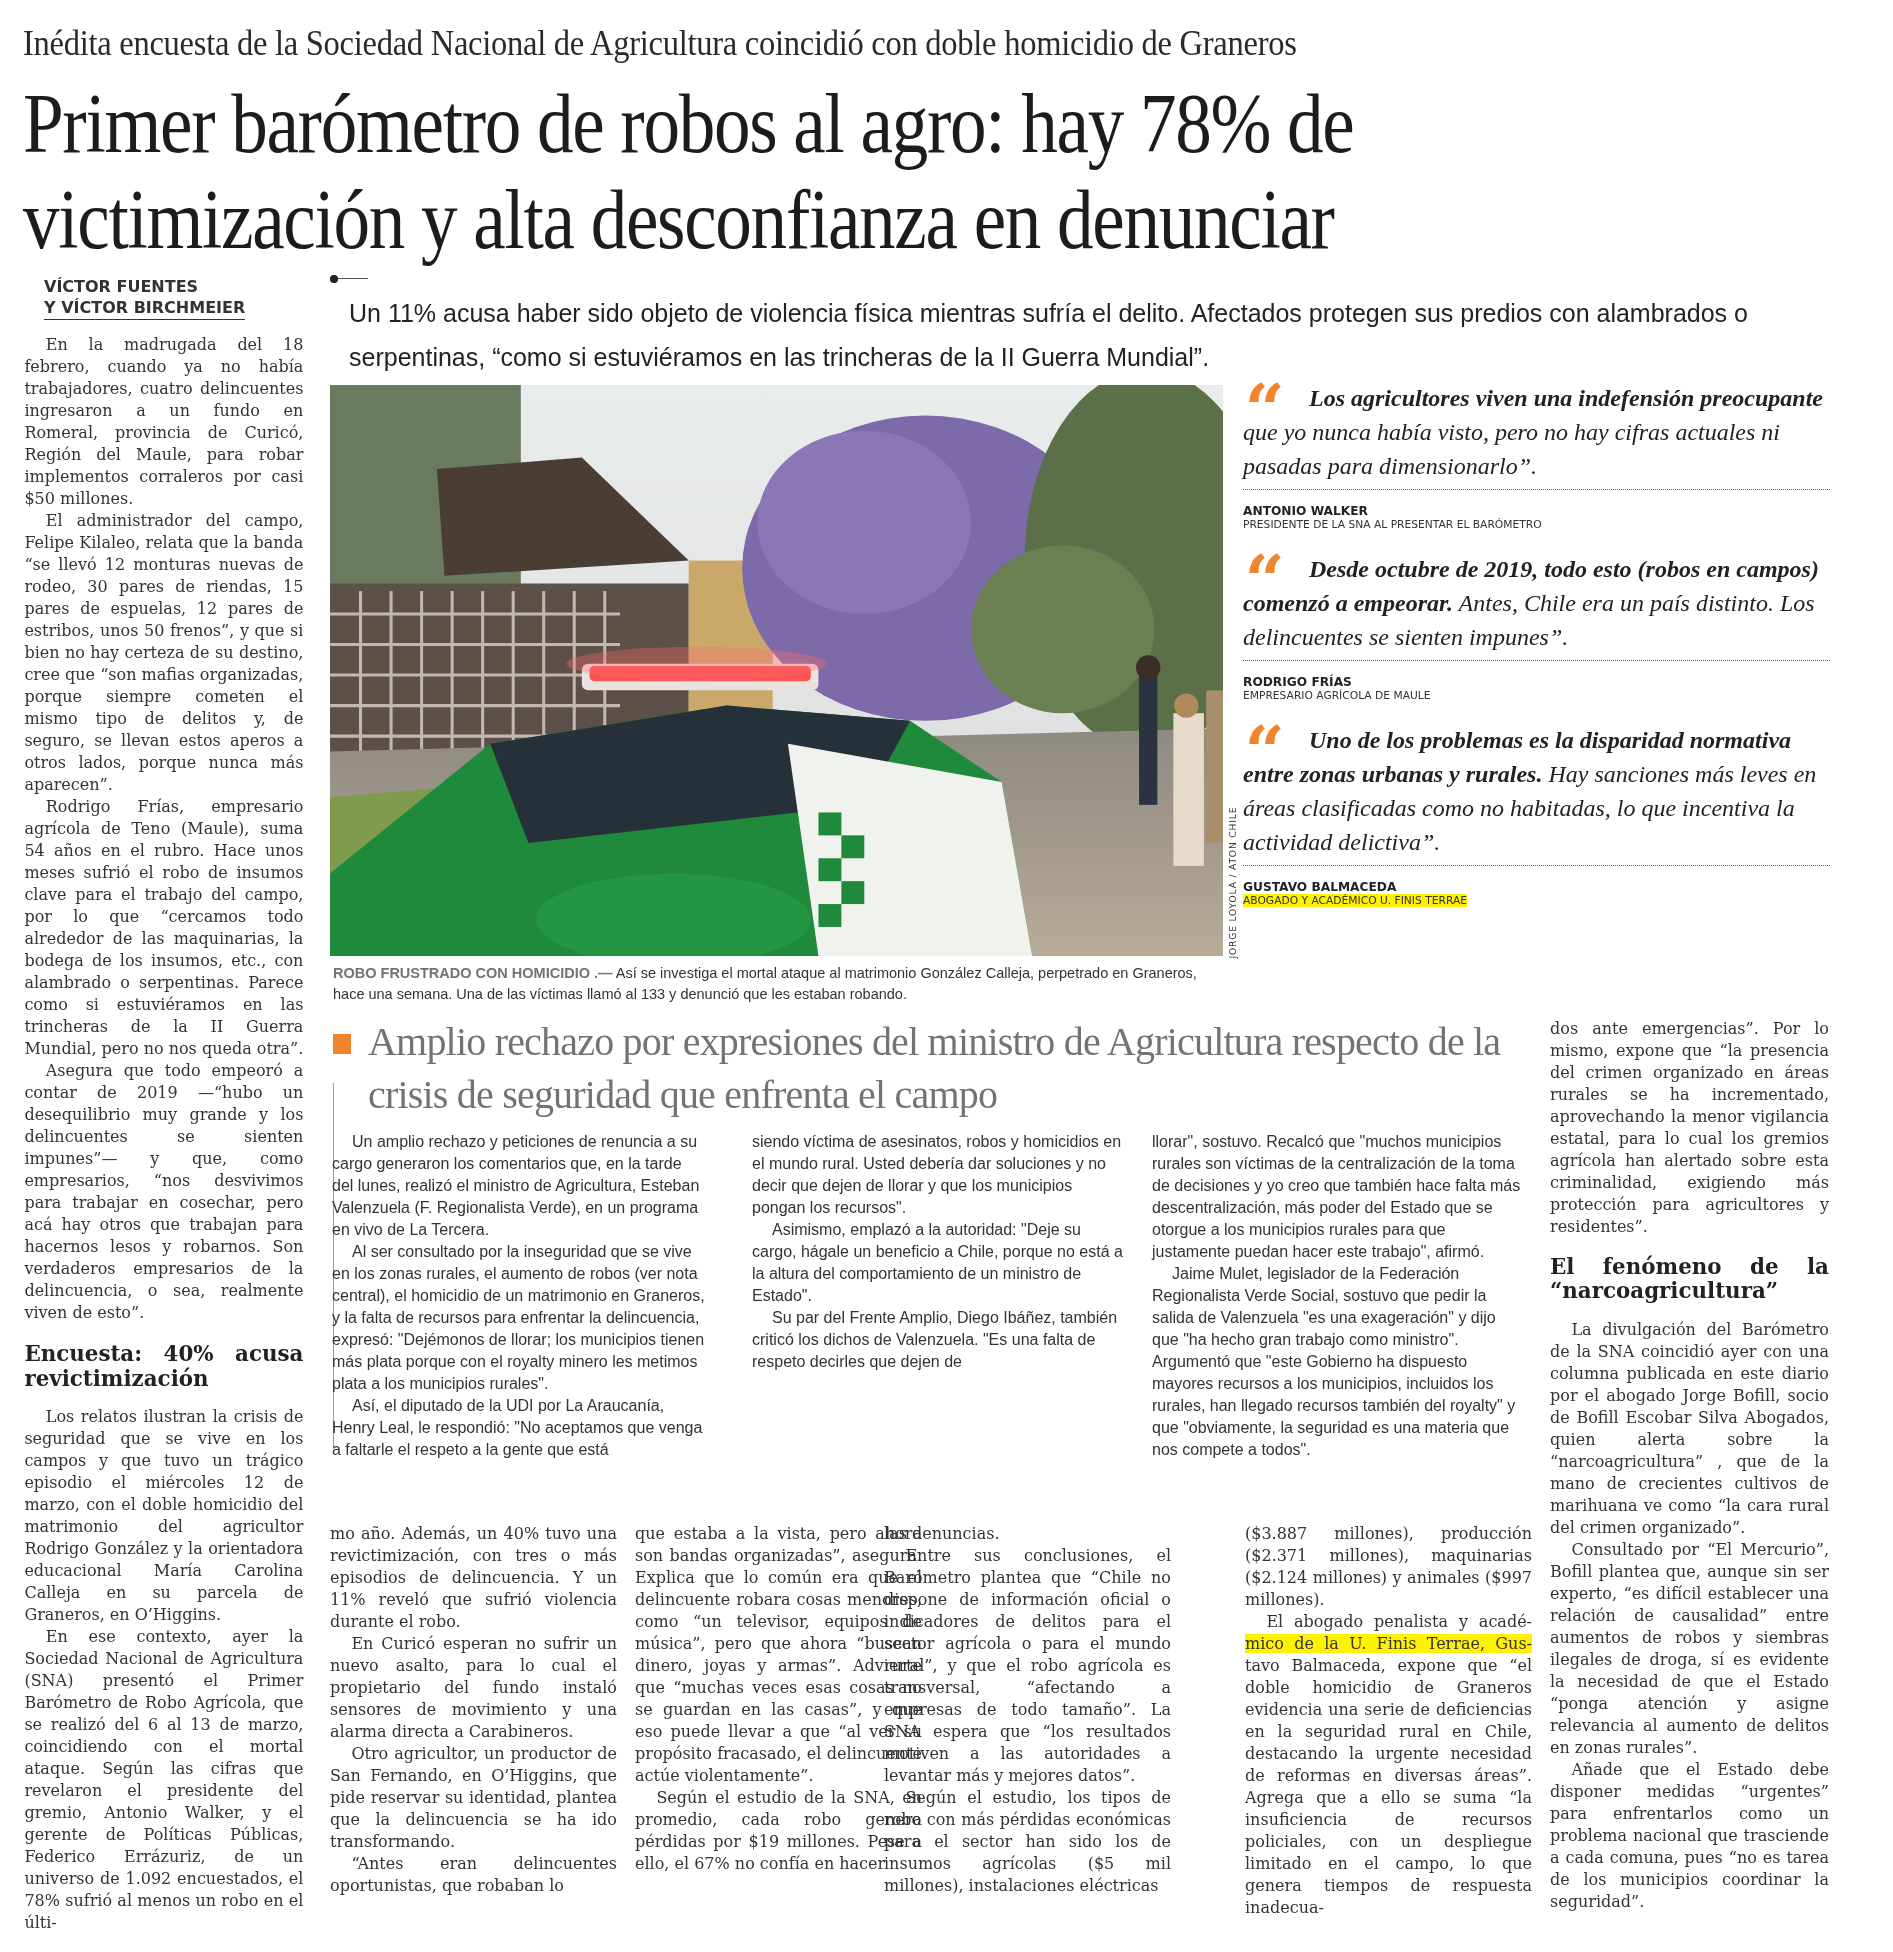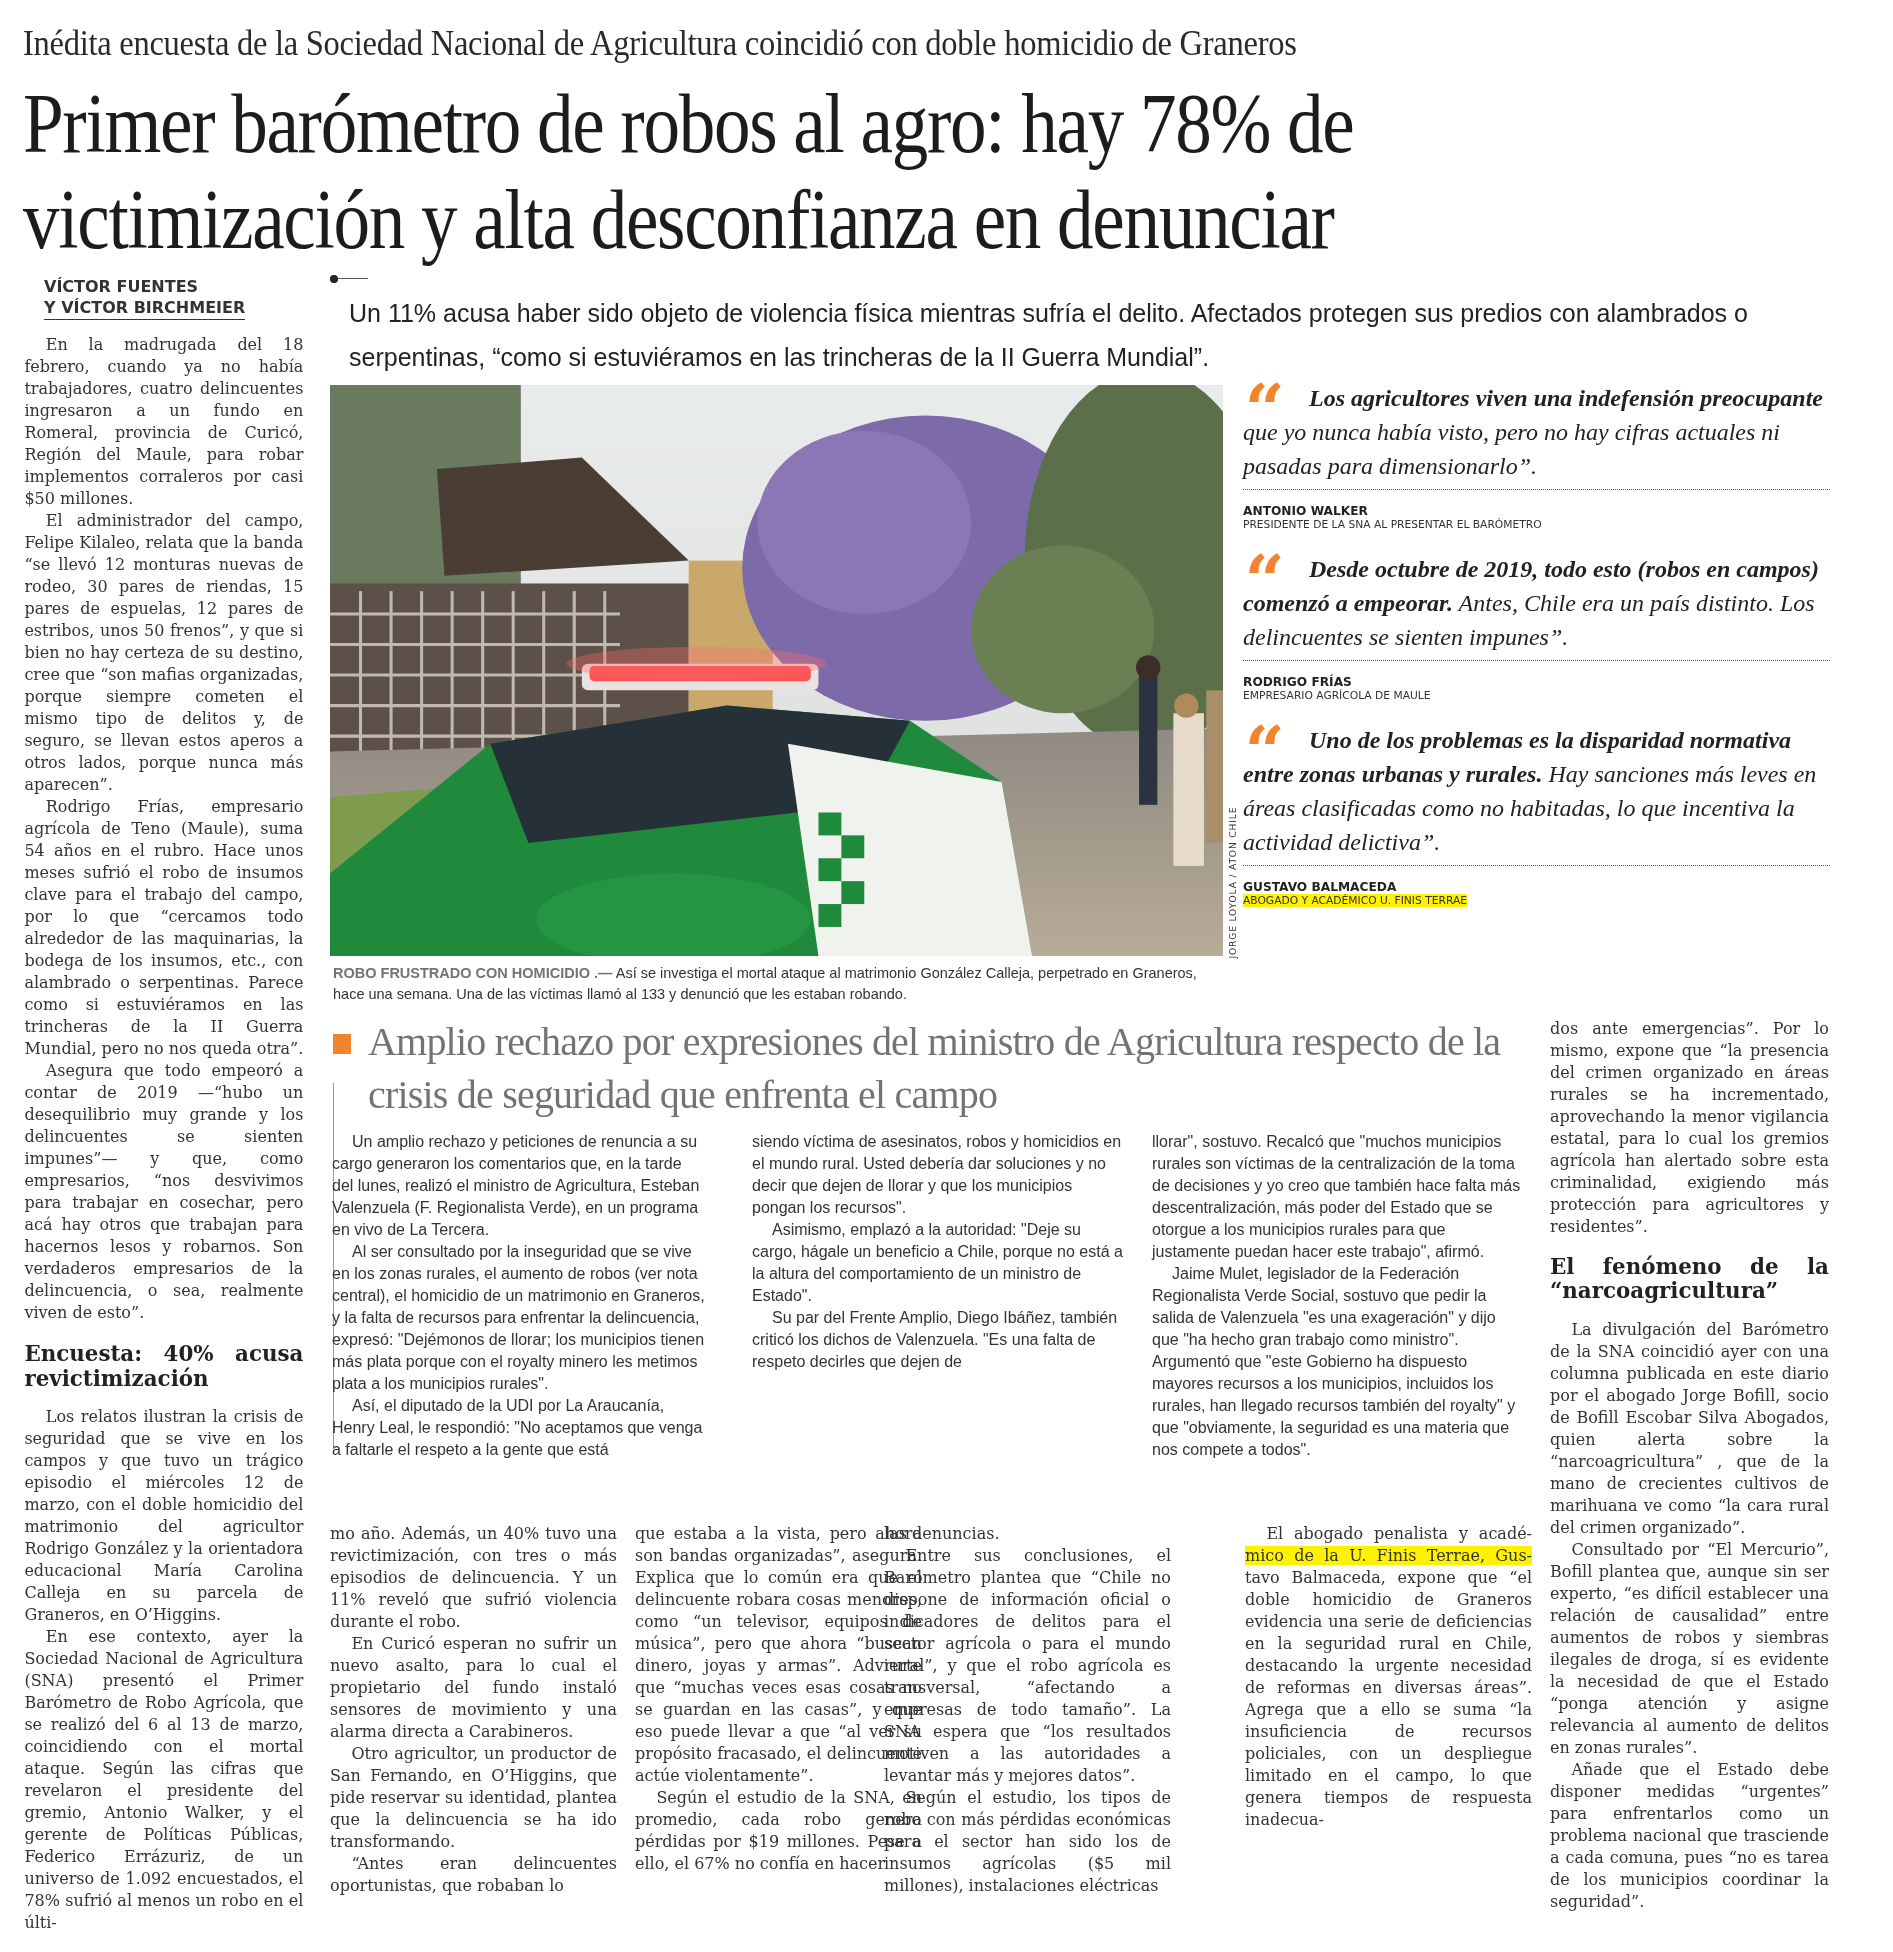--- a/index.html
+++ b/index.html
@@ -195,20 +195,21 @@
 <div class="abs col b2">
   <p class="noind">que estaba a la vista, pero ahora son bandas organizadas”, asegura. Explica que lo común era que el delincuente robara cosas menores, como “un televisor, equipos de música”, pero que ahora “buscan dinero, joyas y armas”. Advierte que “muchas veces esas cosas no se guardan en las casas”, y que eso puede llevar a que “al ver su propósito fracasado, el delincuente actúe violentamente”.</p>
   <p>Según el estudio de la SNA, en promedio, cada robo genera pérdidas por $19 millones. Pese a ello, el 67% no confía en hacer</p>
 </div>
 <div class="abs col b3">
   <p class="noind">las denuncias.</p>
   <p>Entre sus conclusiones, el Barómetro plantea que “Chile no dispone de información oficial o indicadores de delitos para el sector agrícola o para el mundo rural”, y que el robo agrícola es transversal, “afectando a empresas de todo tamaño”. La SNA espera que “los resultados motiven a las autoridades a levantar más y mejores datos”.</p>
   <p>Según el estudio, los tipos de robo con más pérdidas económicas para el sector han sido los de insumos agrícolas ($5 mil millones), instalaciones eléctricas</p>
 </div>
 <div class="abs col b4">
+  <p class="noind">($3.887 millones), producción ($2.371 millones), maquinarias ($2.124 millones) y animales ($997 millones).</p>
   <p><span>El abogado penalista y acadé-</span> <span class="hl">mico de la U. Finis Terrae, Gus-</span> <span>tavo Balmaceda, expone que “el doble homicidio de Graneros evidencia una serie de deficiencias en la seguridad rural en Chile, destacando la urgente necesidad de reformas en diversas áreas”. Agrega que a ello se suma “la insuficiencia de recursos policiales, con un despliegue limitado en el campo, lo que genera tiempos de respuesta inadecua-</span></p>
 </div>
 
 <div class="abs col r1">
   <p class="noind">dos ante emergencias”. Por lo mismo, expone que “la presencia del crimen organizado en áreas rurales se ha incrementado, aprovechando la menor vigilancia estatal, para lo cual los gremios agrícola han alertado sobre esta criminalidad, exigiendo más protección para agricultores y residentes”.</p>
   <div class="sub-h">El fenómeno de la “narcoagricultura”</div>
   <p>La divulgación del Barómetro de la SNA coincidió ayer con una columna publicada en este diario por el abogado Jorge Bofill, socio de Bofill Escobar Silva Abogados, quien alerta sobre la “narcoagricultura” , que de la mano de crecientes cultivos de marihuana ve como “la cara rural del crimen organizado”.</p>
   <p>Consultado por “El Mercurio”, Bofill plantea que, aunque sin ser experto, “es difícil establecer una relación de causalidad” entre aumentos de robos y siembras ilegales de droga, sí es evidente la necesidad de que el Estado “ponga atención y asigne relevancia al aumento de delitos en zonas rurales”.</p>
   <p>Añade que el Estado debe disponer medidas “urgentes” para enfrentarlos como un problema nacional que trasciende a cada comuna, pues “no es tarea de los municipios coordinar la seguridad”.</p>
 </div>

